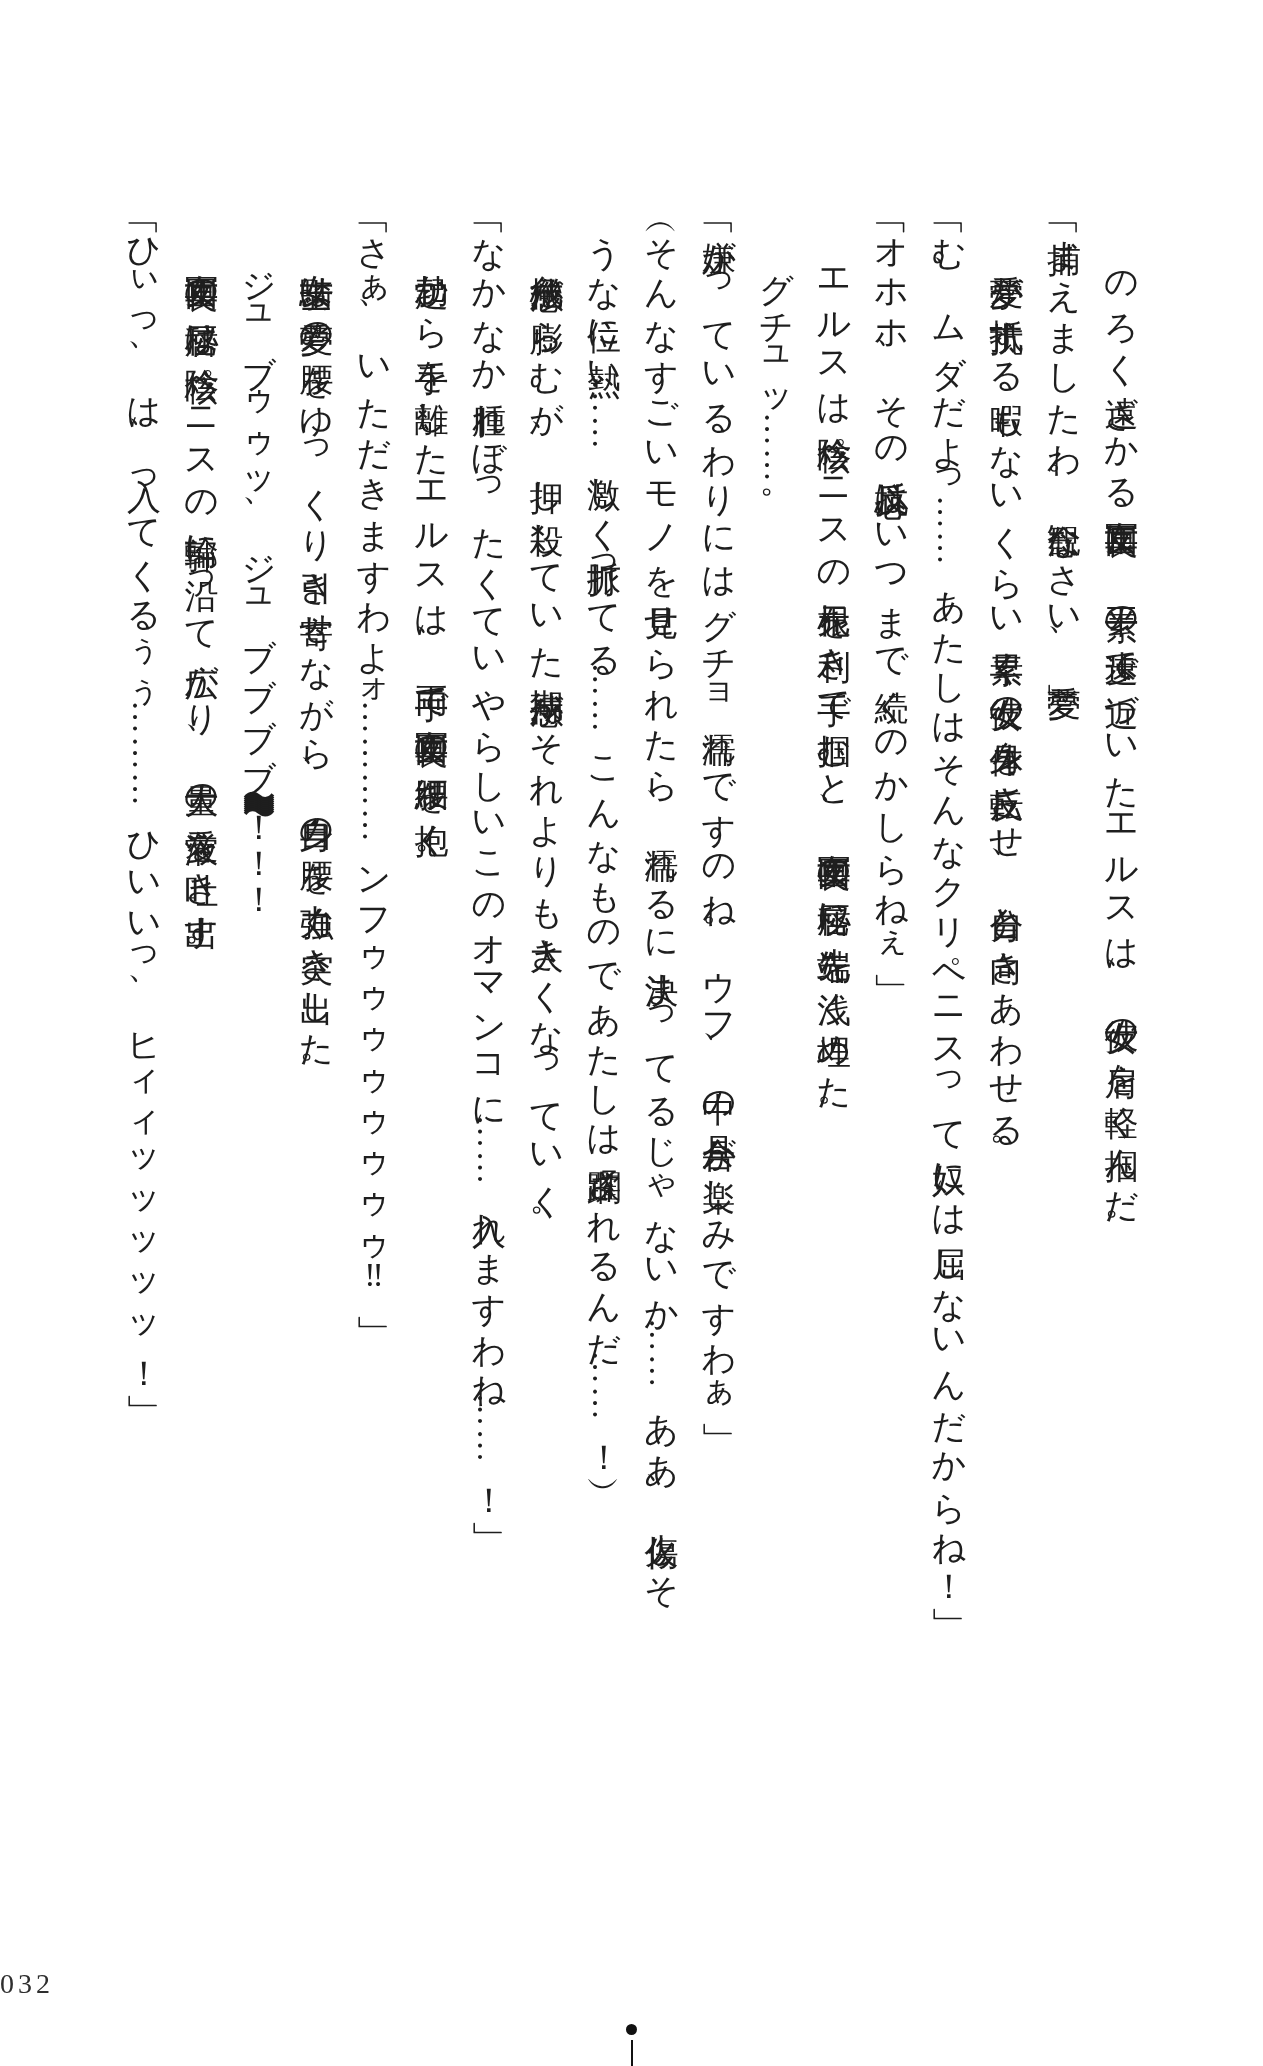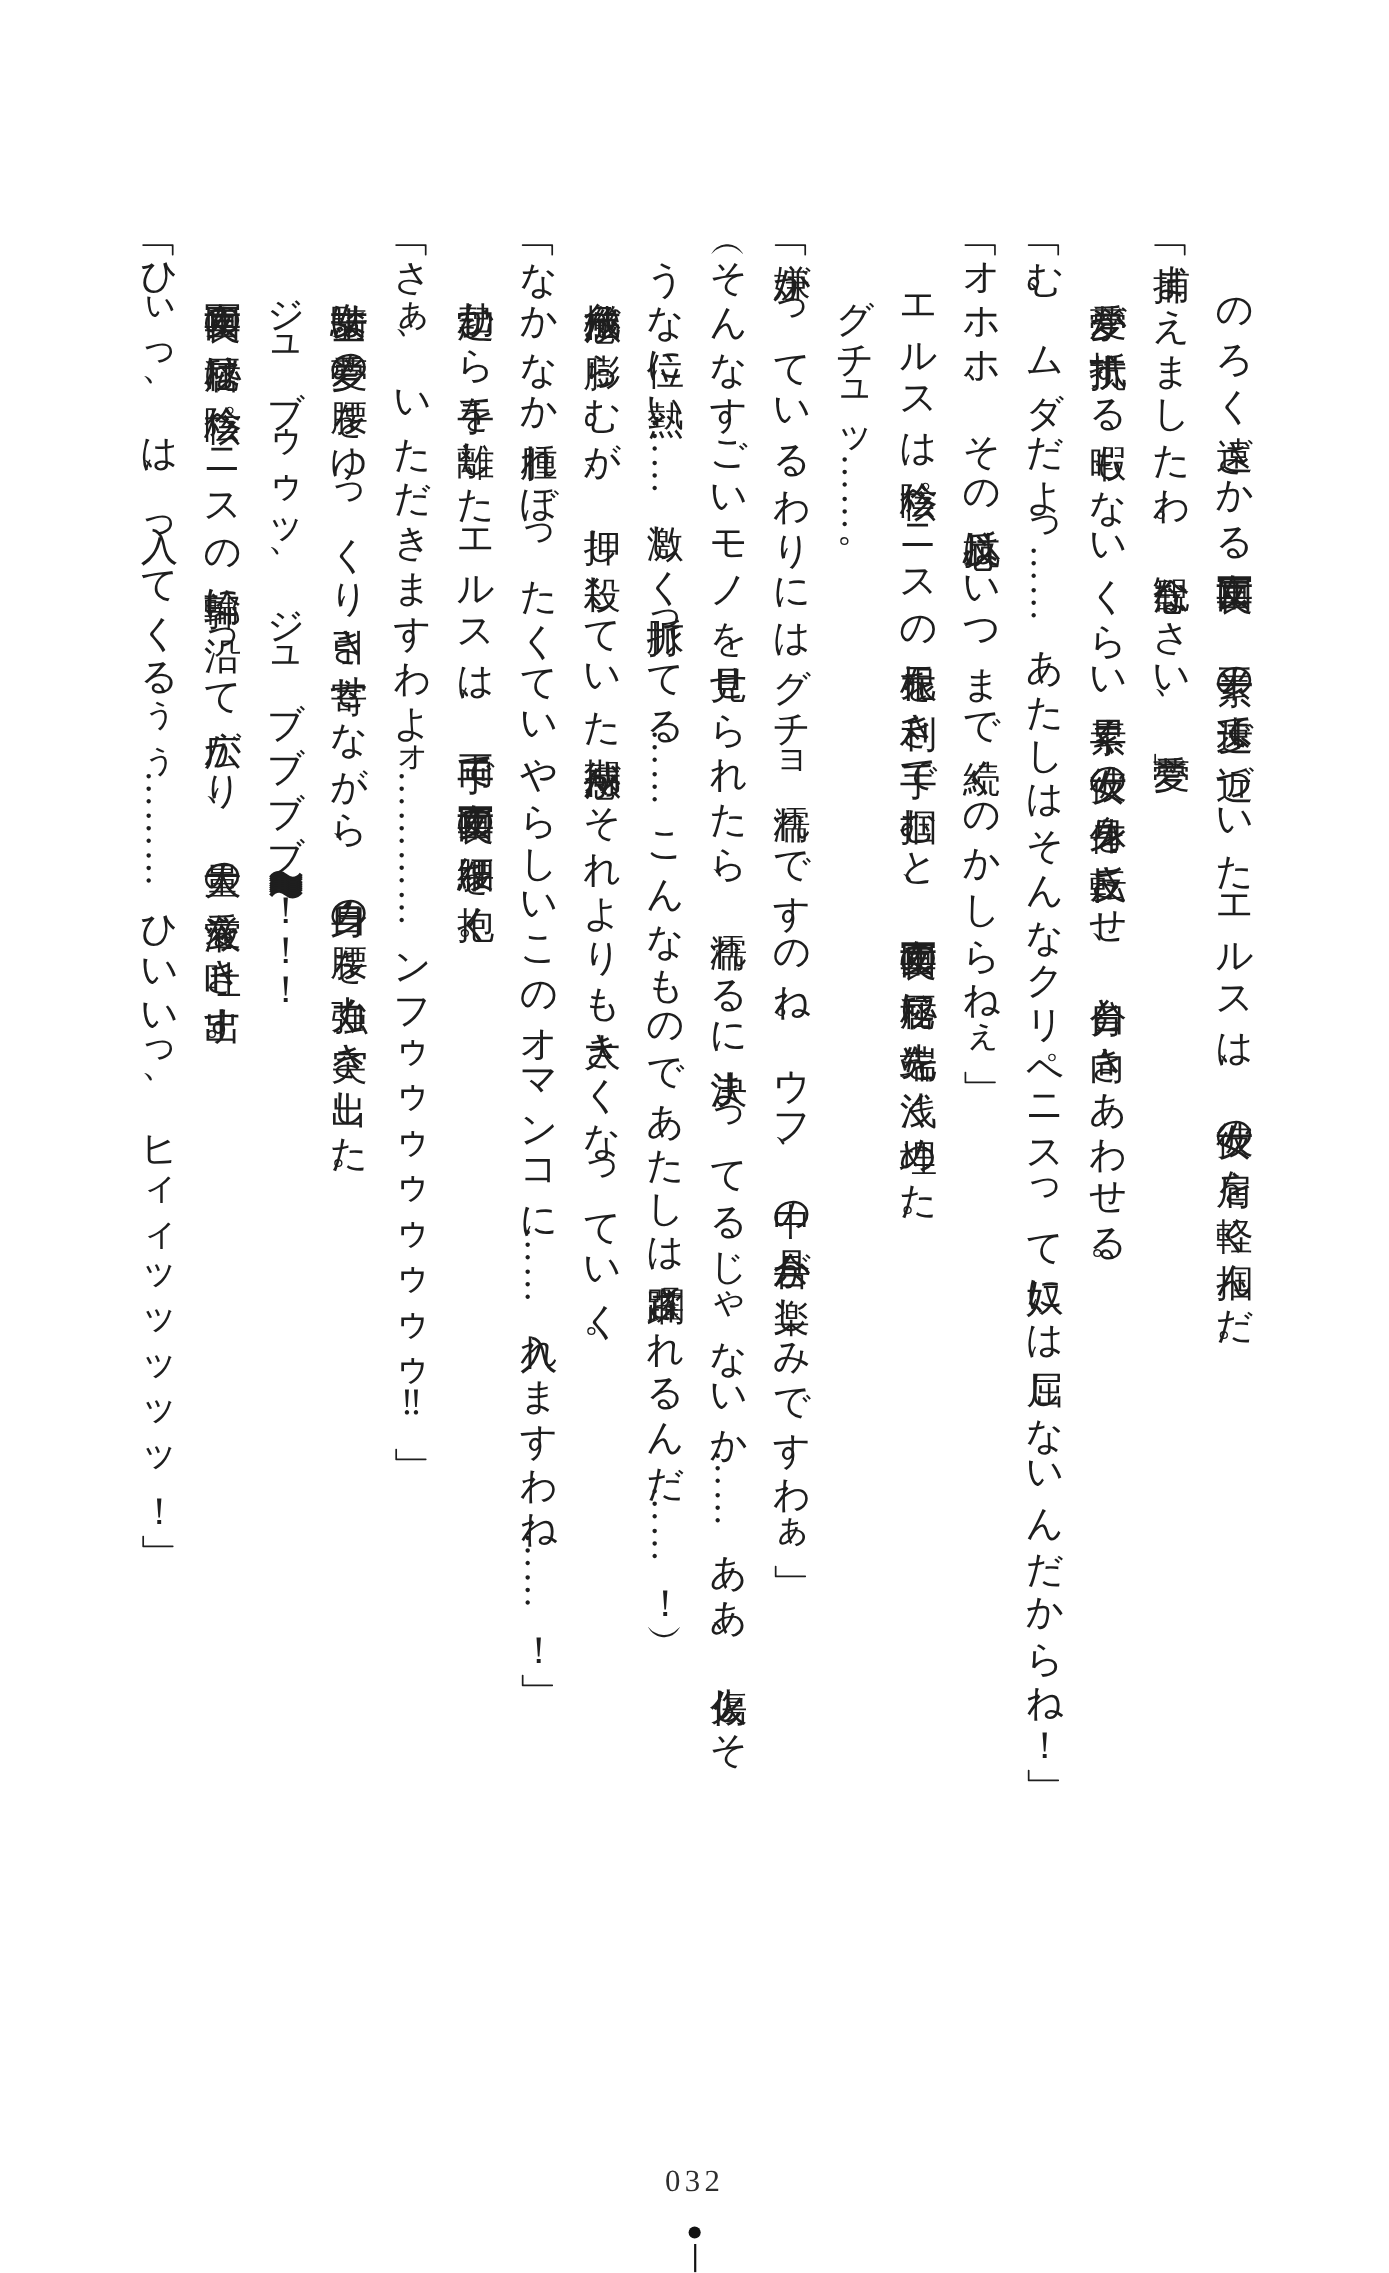--- a/index.html
+++ b/index.html
@@ -41,21 +41,21 @@
   .col.indent {
     padding-top: 36px;
     height: 1414px;
   }
   
   .page-number {
     position: absolute;
     top: 1968px;
     left: 0;
     width: 100%;
-    text-align: center;
+    text-align: left;
     font-size: 28px;
     letter-spacing: 4px;
     color: #2e2e2e;
   }
   .footer-dot {
     position: absolute;
     top: 2024px;
     left: 626px;
     width: 11px;
     height: 11px;

